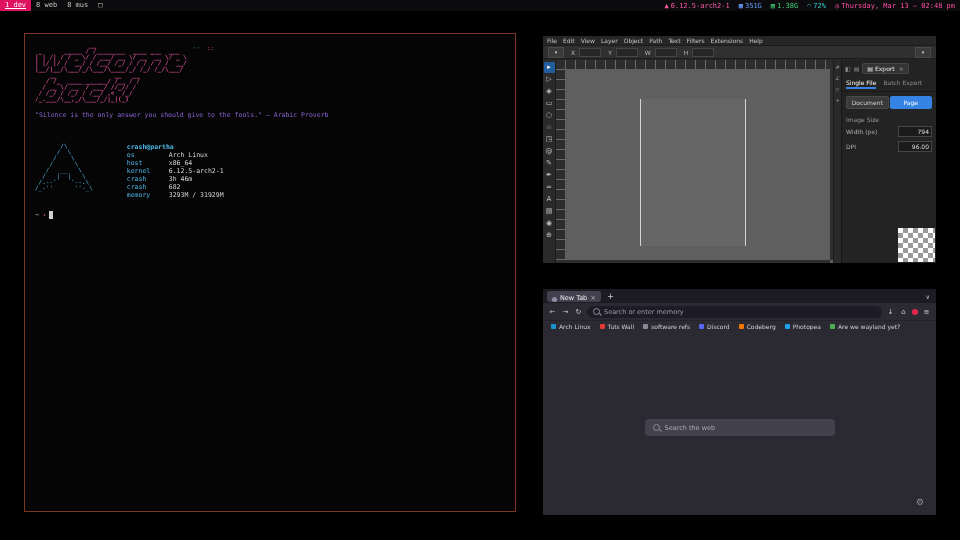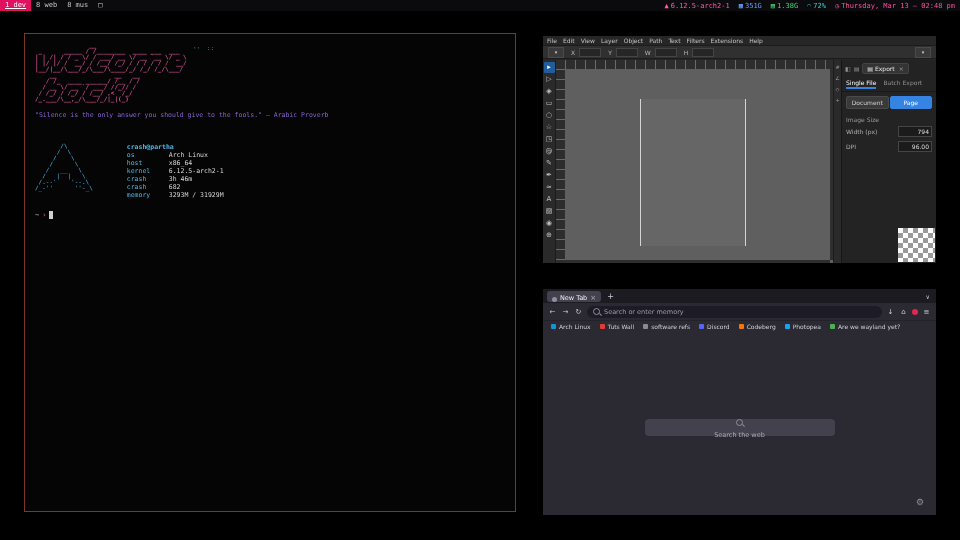--- a/index.html
+++ b/index.html
@@ -79,21 +79,21 @@
   .fox-nav{height:17px;display:flex;align-items:center;gap:4px;padding:0 5px;background:#2b2a33;}
   .nbtn{color:#cfcfd8;font-size:7px;width:9px;text-align:center;}
   .urlbar{flex:1;height:12px;background:#1d1c26;border-radius:6px;display:flex;align-items:center;gap:4px;padding:0 6px;color:#9a99a5;font-size:6.5px;}
   .mag{width:5px;height:5px;border:1px solid #8e8d99;border-radius:50%;position:relative;flex:none;}
   .mag::after{content:"";position:absolute;width:3px;height:1px;background:#8e8d99;transform:rotate(45deg);right:-3px;bottom:-1px;}
   .redbadge{width:6px;height:6px;border-radius:50%;background:#e22850;flex:none;}
   .fox-bm{height:11px;display:flex;align-items:center;gap:9px;padding:0 8px;font-size:6px;color:#cfcfd6;border-top:1px solid #23222b;border-bottom:1px solid #23222b;}
   .bm{display:flex;align-items:center;gap:3px;}
   .bmico{width:5px;height:5px;border-radius:1px;background:#777;flex:none;}
   .fox-body{position:absolute;top:42px;left:0;right:0;bottom:0;background:#2b2a33;}
-  .searchbox{position:absolute;left:50%;transform:translateX(-50%);top:88px;width:190px;height:17px;background:#42414d;border-radius:4px;display:flex;align-items:center;gap:5px;padding:0 8px;box-sizing:border-box;color:#acabb8;font-size:6.5px;flex-direction:column;}
+  .searchbox{position:absolute;left:50%;transform:translateX(-50%);top:88px;width:190px;height:17px;background:#42414d;border-radius:4px;display:flex;align-items:center;gap:5px;padding:0 8px;box-sizing:border-box;color:#acabb8;font-size:6.5px;}
   .gear{position:absolute;right:12px;bottom:8px;color:#8f8e9b;font-size:9px;}
 </style>
 </head>
 <body>
 
 <div class="topbar">
   <div class="ws active">1 dev</div>
   <div class="ws">8 web</div>
   <div class="ws">8 mus</div>
   <div class="ws layout">□</div>

